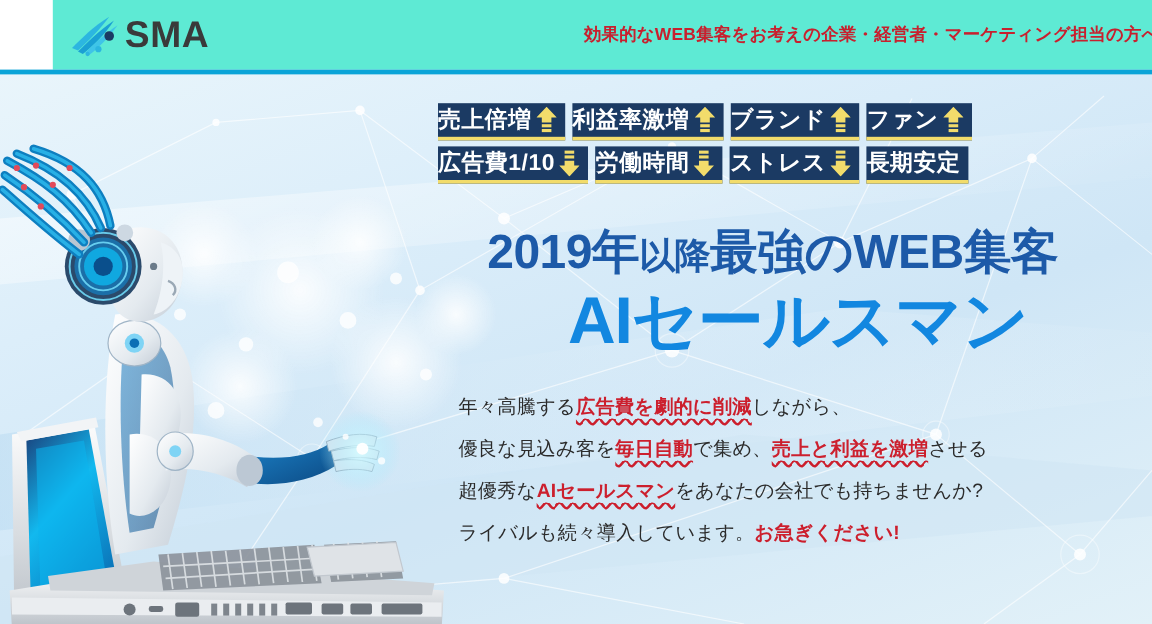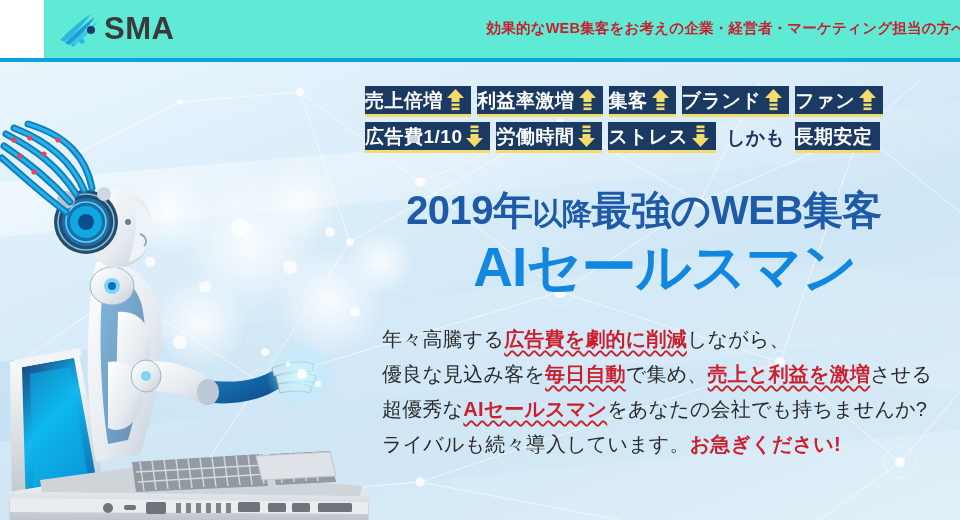--- a/index.html
+++ b/index.html
@@ -78,21 +78,21 @@
     color:#1287e0; font-size:55px; font-weight:bold;
     letter-spacing:-1px; white-space:nowrap; line-height:1;
     text-align:center;
   }
 
   
   .body-copy {
     position:absolute; left:382px; top:322px; width:575px; z-index:30;
   }
   .copy-line {
-    font-size:20px; color:#2b2b2b; line-height:35px;
+    font-size:16px; color:#2b2b2b; line-height:35px;
     white-space:nowrap; letter-spacing:0.2px;
   }
   .em {
     color:#cc1f2d; font-weight:bold;
     text-decoration:underline wavy #cc1f2d;
     text-underline-offset:4px;
     text-decoration-thickness:1.5px;
   }
   .em-plain { color:#cc1f2d; font-weight:bold;text-align:right; }
 </style>
@@ -357,43 +357,35 @@
     </div>
     <div class="badge">
       <span class="btxt">利益率激増</span>
       <svg class="arw" viewBox="0 0 17 22">
         <polygon points="8.5,0 17,9 12.5,9 12.5,13 4.5,13 4.5,9 0,9" fill="#f2dc6b"></polygon>
         <rect x="4.5" y="14.5" width="8" height="2.6" fill="#f2dc6b"></rect>
         <rect x="4.5" y="18.5" width="8" height="2.6" fill="#f2dc6b"></rect>
       </svg>
     </div>
     <div class="badge">
-      <span class="btxt">集客</span>
+      <span class="btxt">ブランド</span>
       <svg class="arw" viewBox="0 0 17 22">
         <polygon points="8.5,0 17,9 12.5,9 12.5,13 4.5,13 4.5,9 0,9" fill="#f2dc6b"></polygon>
         <rect x="4.5" y="14.5" width="8" height="2.6" fill="#f2dc6b"></rect>
         <rect x="4.5" y="18.5" width="8" height="2.6" fill="#f2dc6b"></rect>
       </svg>
     </div>
     <div class="badge">
-      <span class="btxt">ブランド</span>
+      <span class="btxt">ファン</span>
       <svg class="arw" viewBox="0 0 17 22">
         <polygon points="8.5,0 17,9 12.5,9 12.5,13 4.5,13 4.5,9 0,9" fill="#f2dc6b"></polygon>
         <rect x="4.5" y="14.5" width="8" height="2.6" fill="#f2dc6b"></rect>
         <rect x="4.5" y="18.5" width="8" height="2.6" fill="#f2dc6b"></rect>
       </svg>
     </div>
-    <div class="badge">
-      <span class="btxt">ファン</span>
-      <svg class="arw" viewBox="0 0 17 22">
-        <polygon points="8.5,0 17,9 12.5,9 12.5,13 4.5,13 4.5,9 0,9" fill="#f2dc6b"></polygon>
-        <rect x="4.5" y="14.5" width="8" height="2.6" fill="#f2dc6b"></rect>
-        <rect x="4.5" y="18.5" width="8" height="2.6" fill="#f2dc6b"></rect>
-      </svg>
-    </div>
   </div>
 
   <div class="badge-row">
     <div class="badge">
       <span class="btxt">広告費1/10</span>
       <svg class="arw" viewBox="0 0 17 22">
         <rect x="4.5" y="0.5" width="8" height="2.6" fill="#f2dc6b"></rect>
         <rect x="4.5" y="4.5" width="8" height="2.6" fill="#f2dc6b"></rect>
         <polygon points="8.5,22 0,13 4.5,13 4.5,9 12.5,9 12.5,13 17,13" fill="#f2dc6b"></polygon>
       </svg>
@@ -407,21 +399,20 @@
       </svg>
     </div>
     <div class="badge">
       <span class="btxt">ストレス</span>
       <svg class="arw" viewBox="0 0 17 22">
         <rect x="4.5" y="0.5" width="8" height="2.6" fill="#f2dc6b"></rect>
         <rect x="4.5" y="4.5" width="8" height="2.6" fill="#f2dc6b"></rect>
         <polygon points="8.5,22 0,13 4.5,13 4.5,9 12.5,9 12.5,13 17,13" fill="#f2dc6b"></polygon>
       </svg>
     </div>
-    <div class="plain-word">しかも</div>
     <div class="badge">
       <span class="btxt">長期安定</span>
     </div>
   </div>
 </div>
 
 <div class="headline">
   <span>2019年</span><span class="small">以降</span><span>最強のWEB集客</span>
 </div>
 <div class="bigtitle">AIセールスマン</div>

